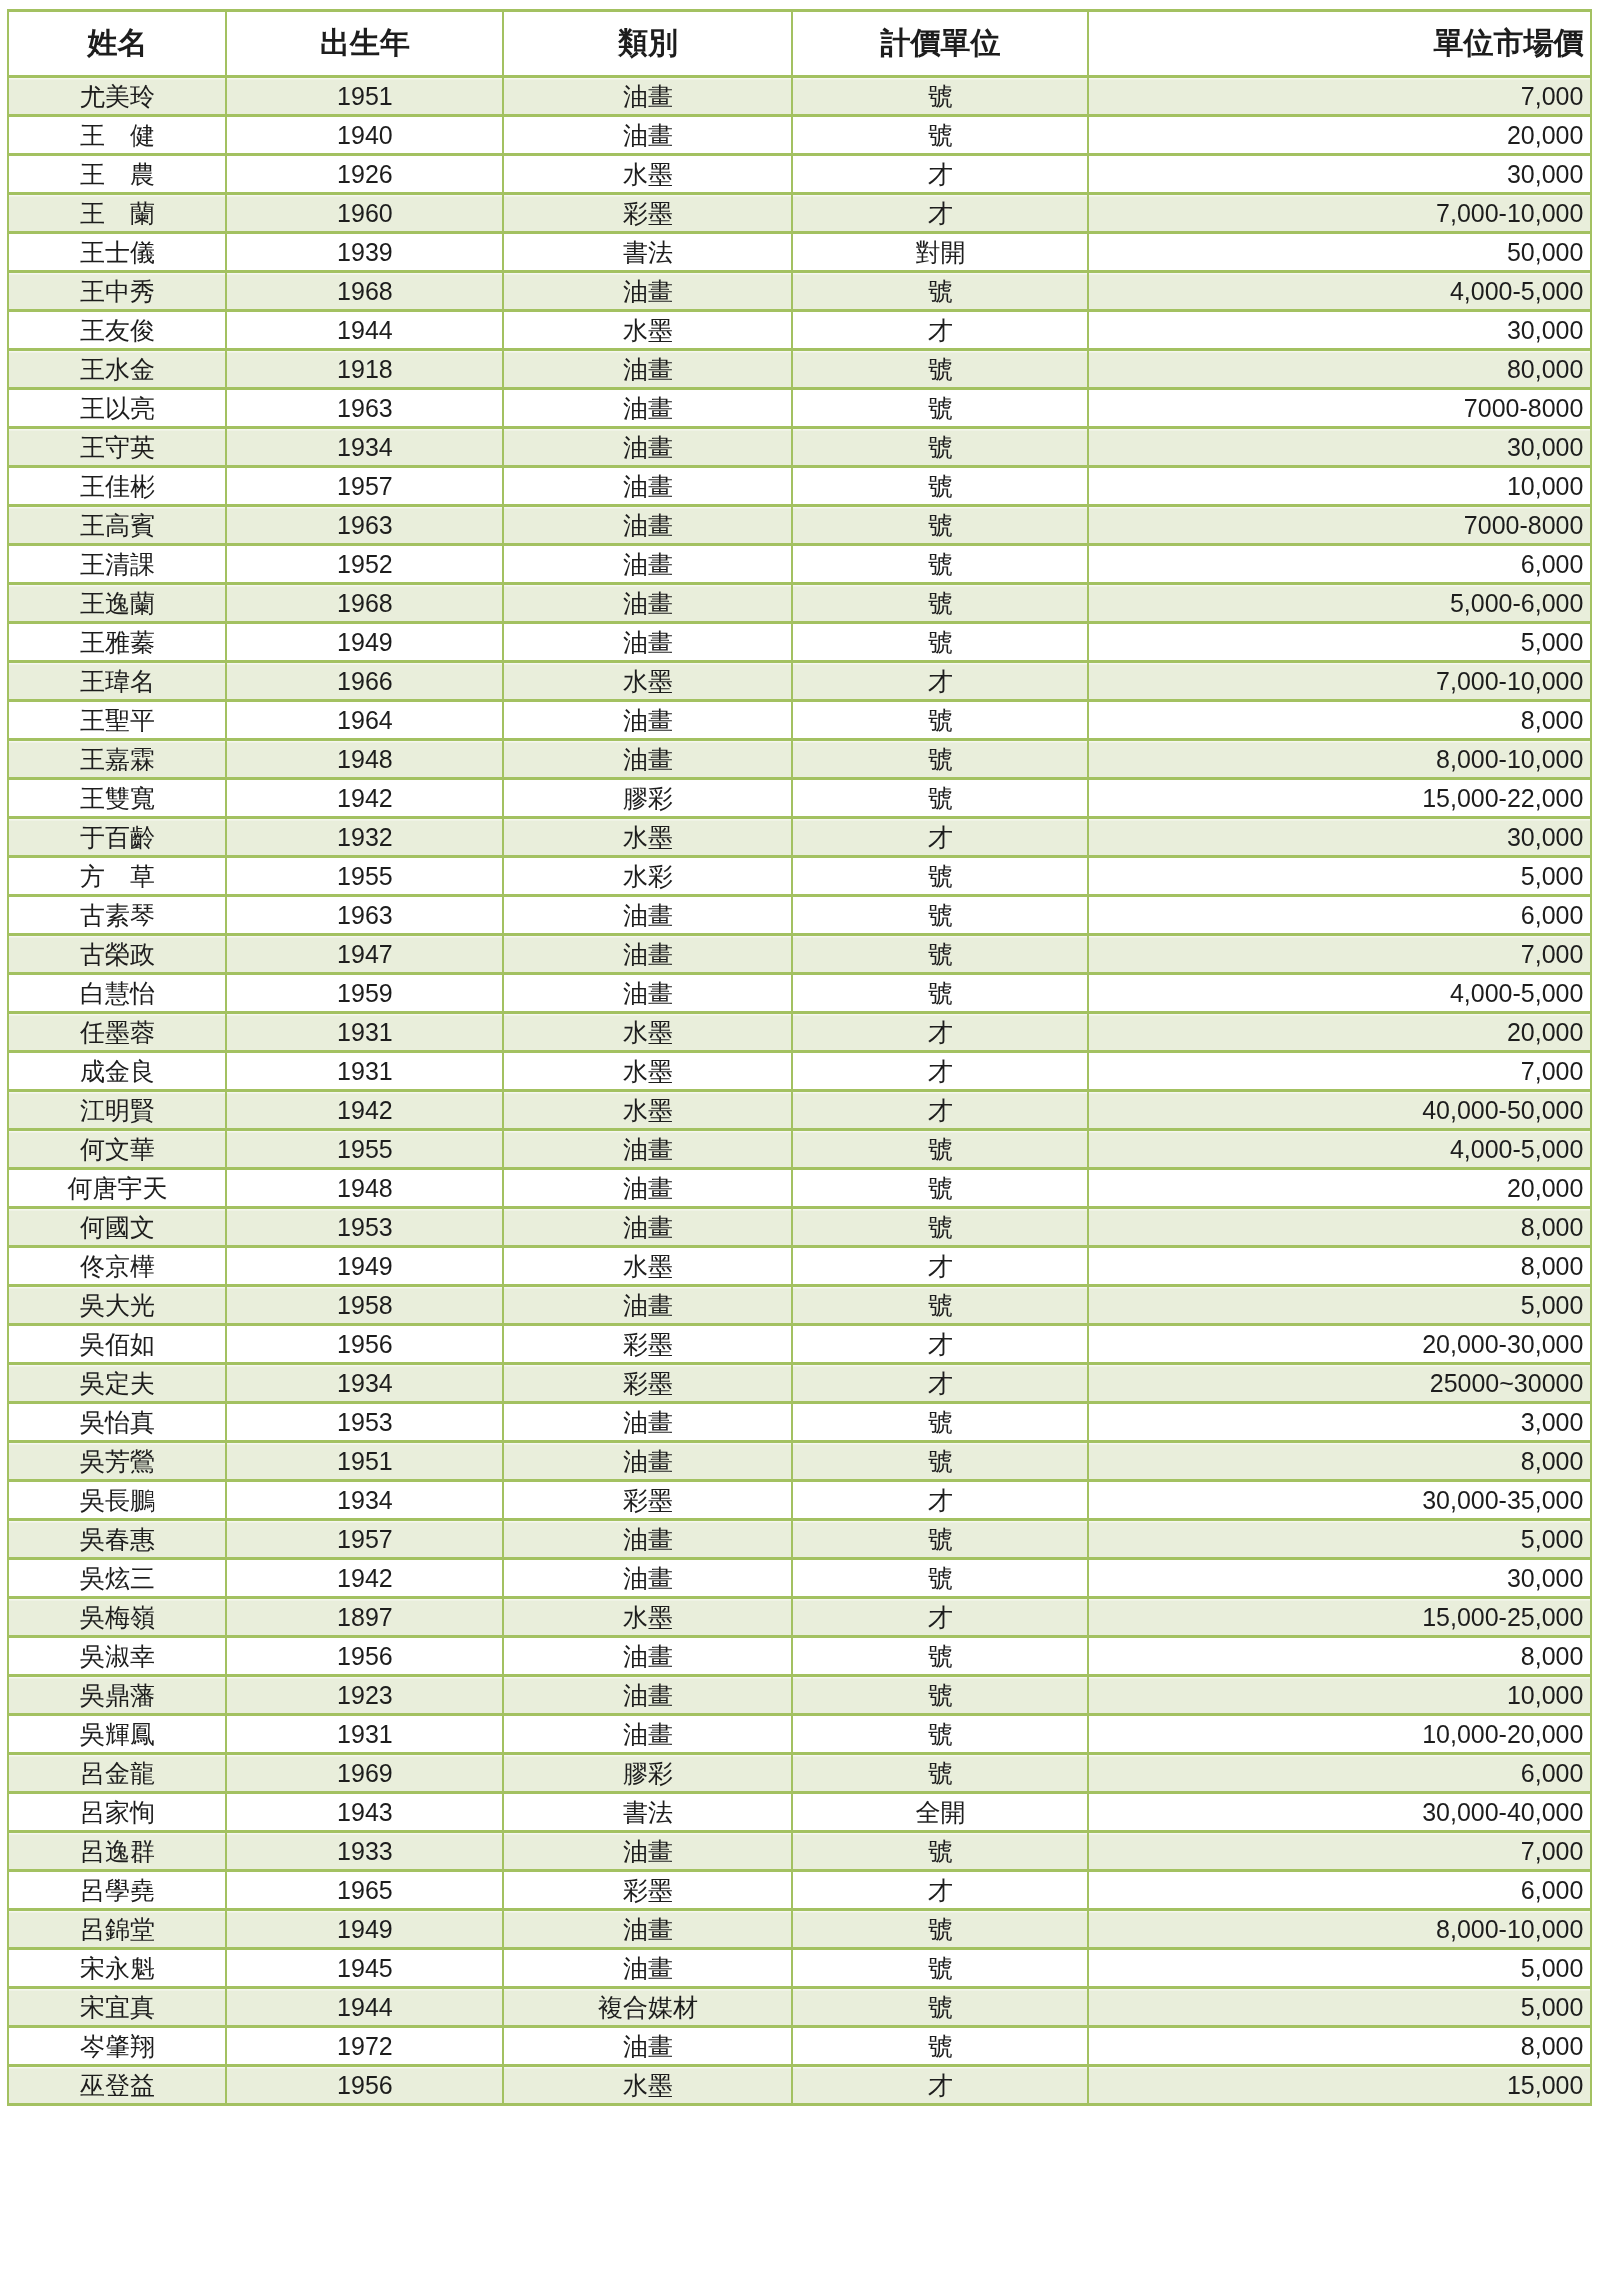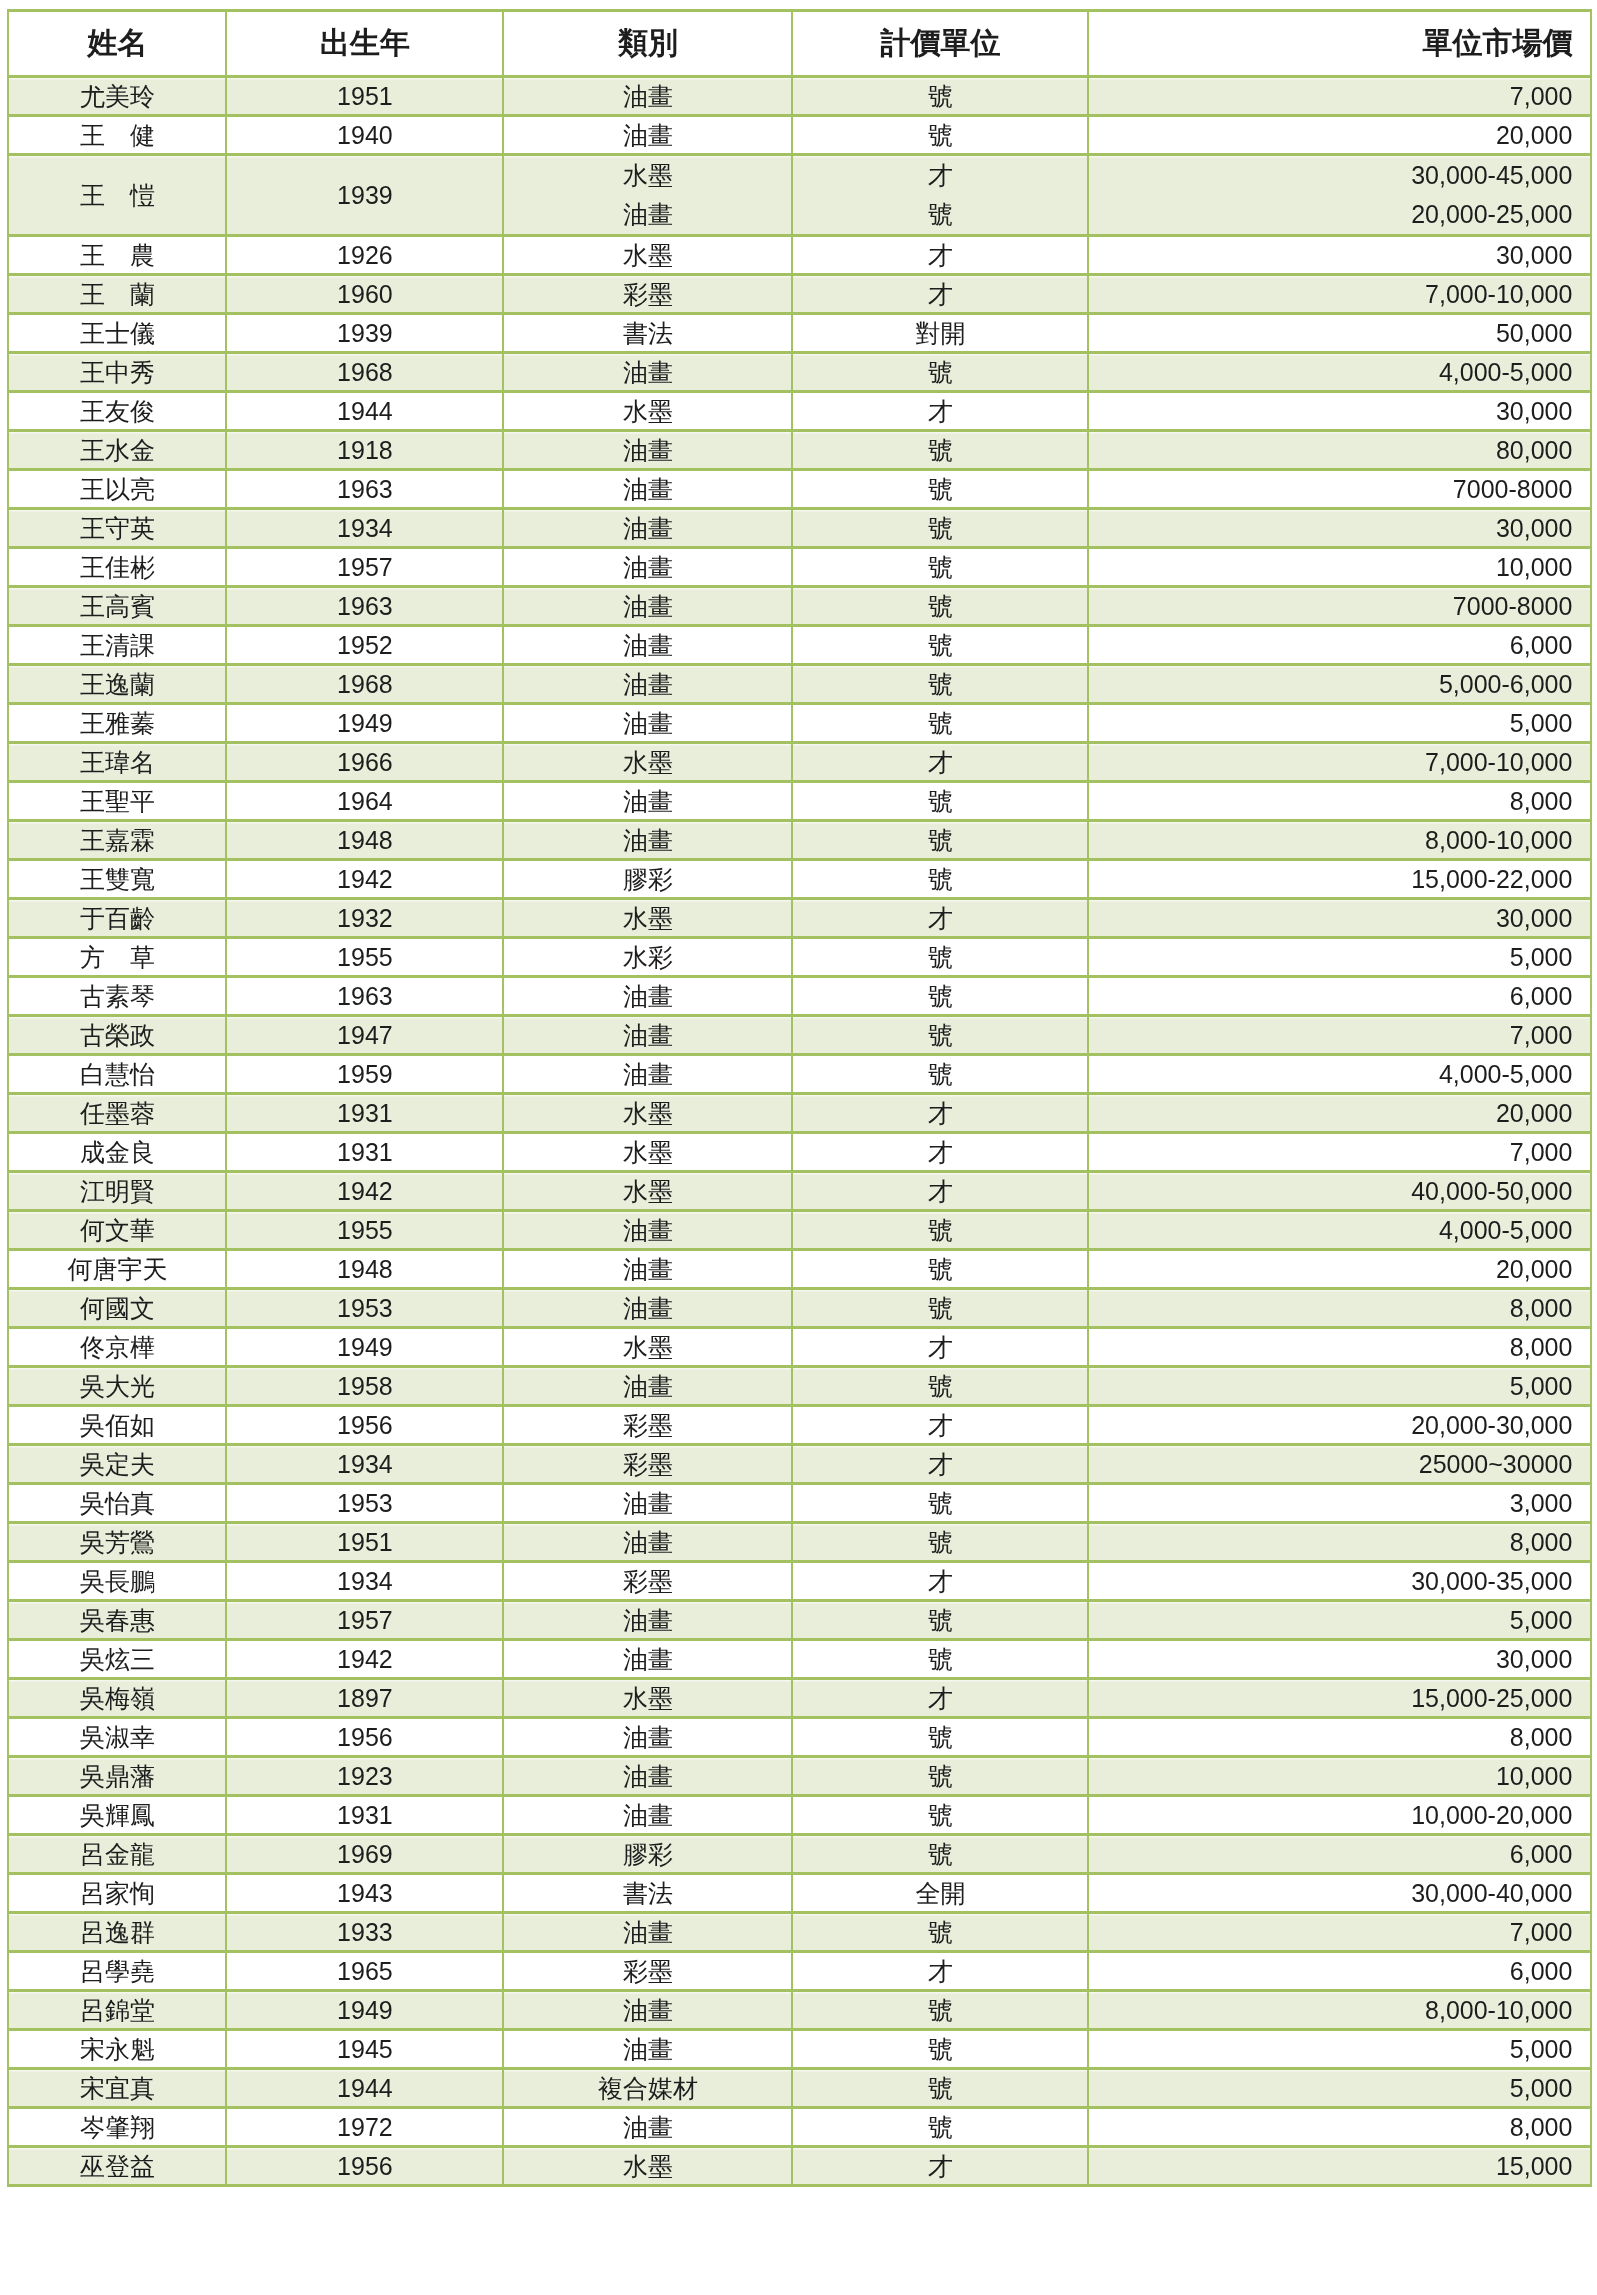--- a/index.html
+++ b/index.html
@@ -51,21 +51,21 @@
   .price-table tr.band td {
     background: var(--band, #e9eedb);
     box-shadow: inset 0 1.5px 0 rgba(255,255,255,0.55);
   }
   .price-table tr.plain td {
     background: #ffffff;
   }
   .price-table th.col-price,
   .price-table td.col-price {
     text-align: right;
-    padding-right: 18px;
+    padding-right: 7px;
   }
   .price-table tr.tall td {
     height: 74px;
   }
   .price-table td .line {
     line-height: 39px;
   }
 </style>
 </head>
 <body>
@@ -96,36 +96,20 @@
           <td class="col-unit">號</td>
           <td class="col-price">7,000</td>
         </tr>
         <tr class="plain">
           <td class="col-name">王　健</td>
           <td class="col-year">1940</td>
           <td class="col-category">油畫</td>
           <td class="col-unit">號</td>
           <td class="col-price">20,000</td>
         </tr>
-        <tr class="band tall">
-          <td class="col-name">王　愷</td>
-          <td class="col-year">1939</td>
-          <td class="col-category">
-            <div class="line">水墨</div>
-            <div class="line">油畫</div>
-          </td>
-          <td class="col-unit">
-            <div class="line">才</div>
-            <div class="line">號</div>
-          </td>
-          <td class="col-price">
-            <div class="line">30,000-45,000</div>
-            <div class="line">20,000-25,000</div>
-          </td>
-        </tr>
         <tr class="plain">
           <td class="col-name">王　農</td>
           <td class="col-year">1926</td>
           <td class="col-category">水墨</td>
           <td class="col-unit">才</td>
           <td class="col-price">30,000</td>
         </tr>
         <tr class="band">
           <td class="col-name">王　蘭</td>
           <td class="col-year">1960</td>

